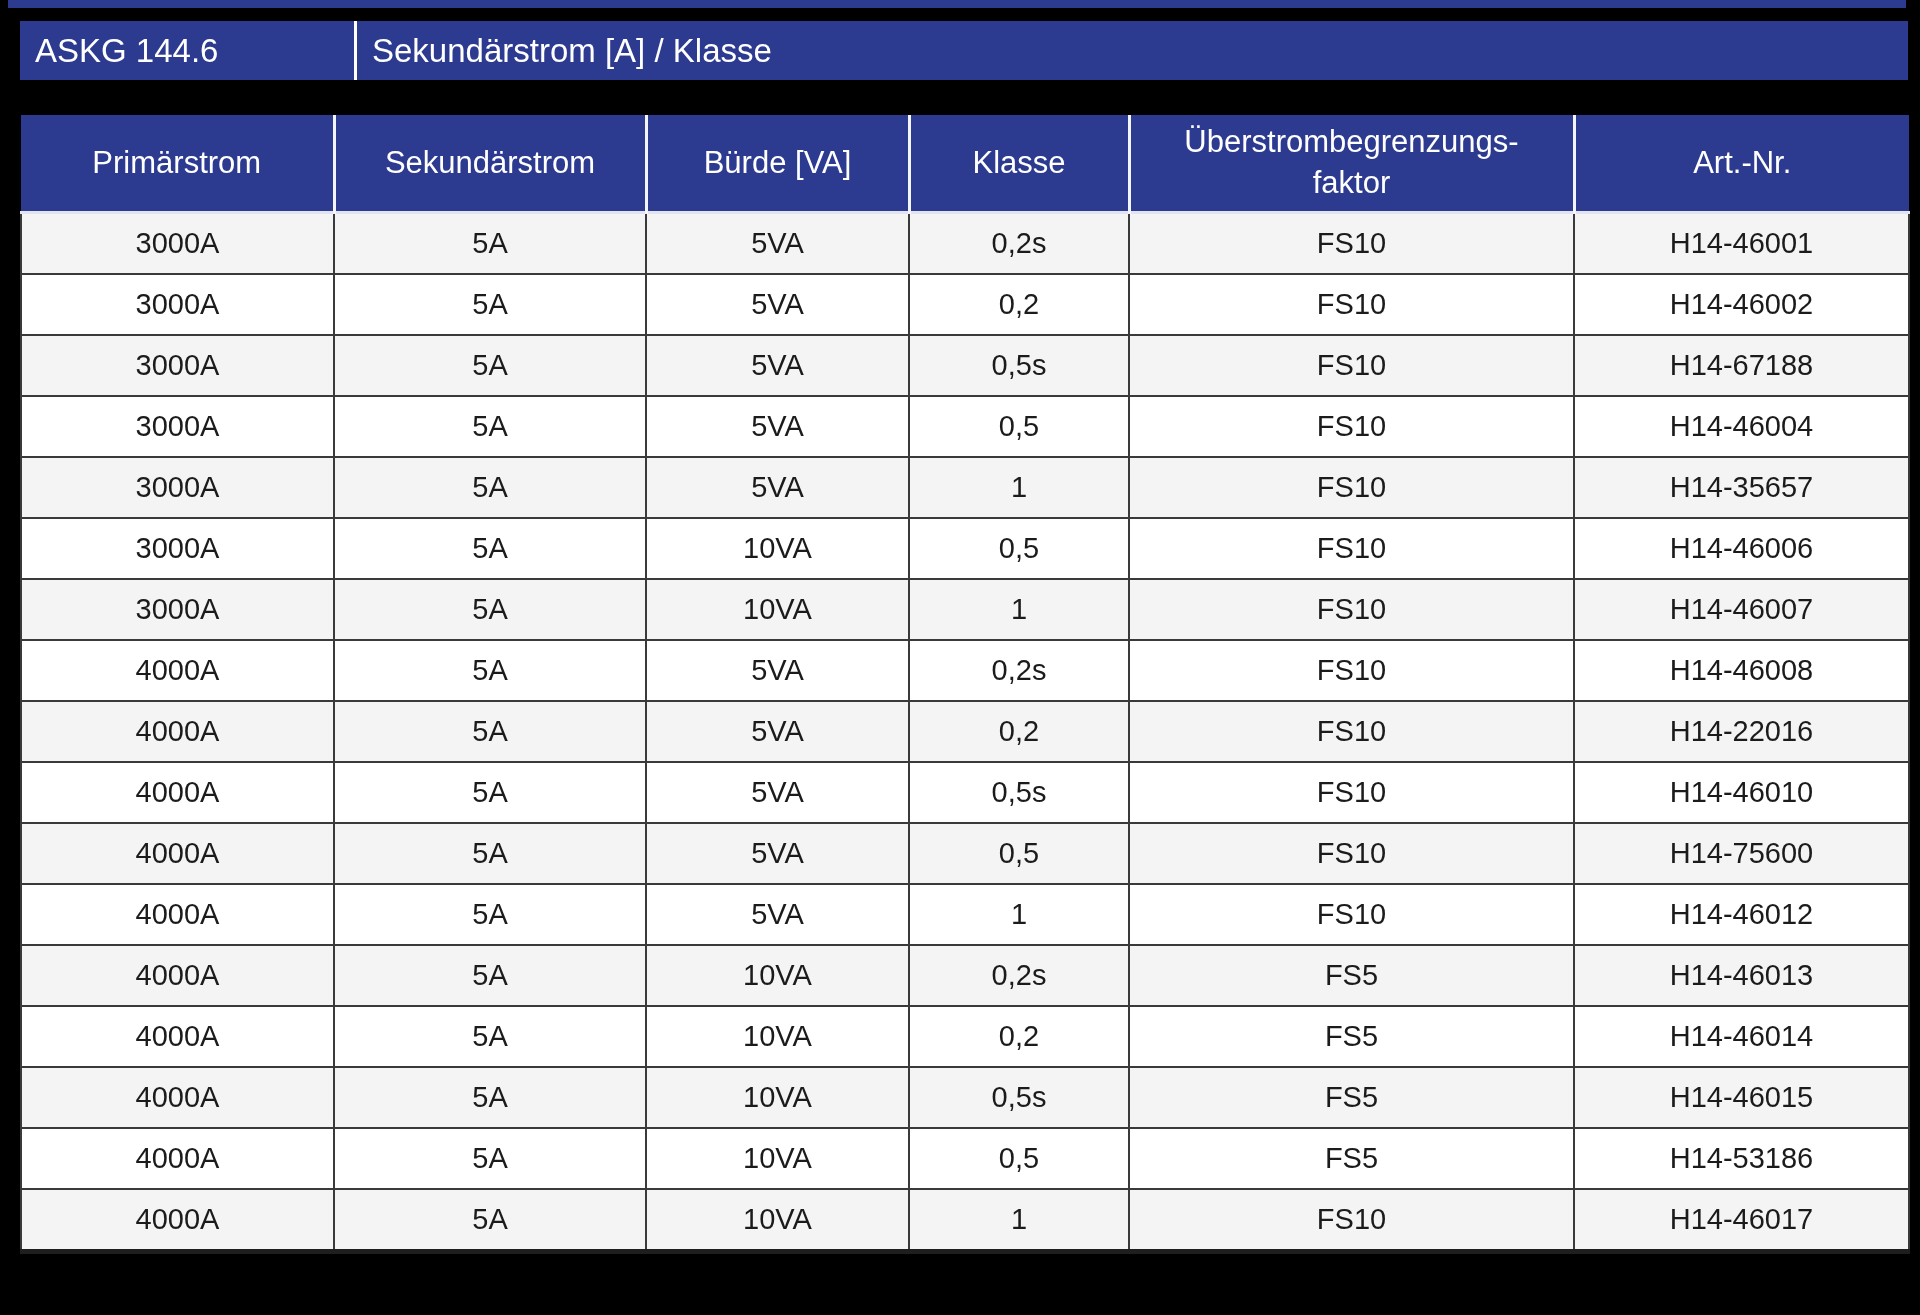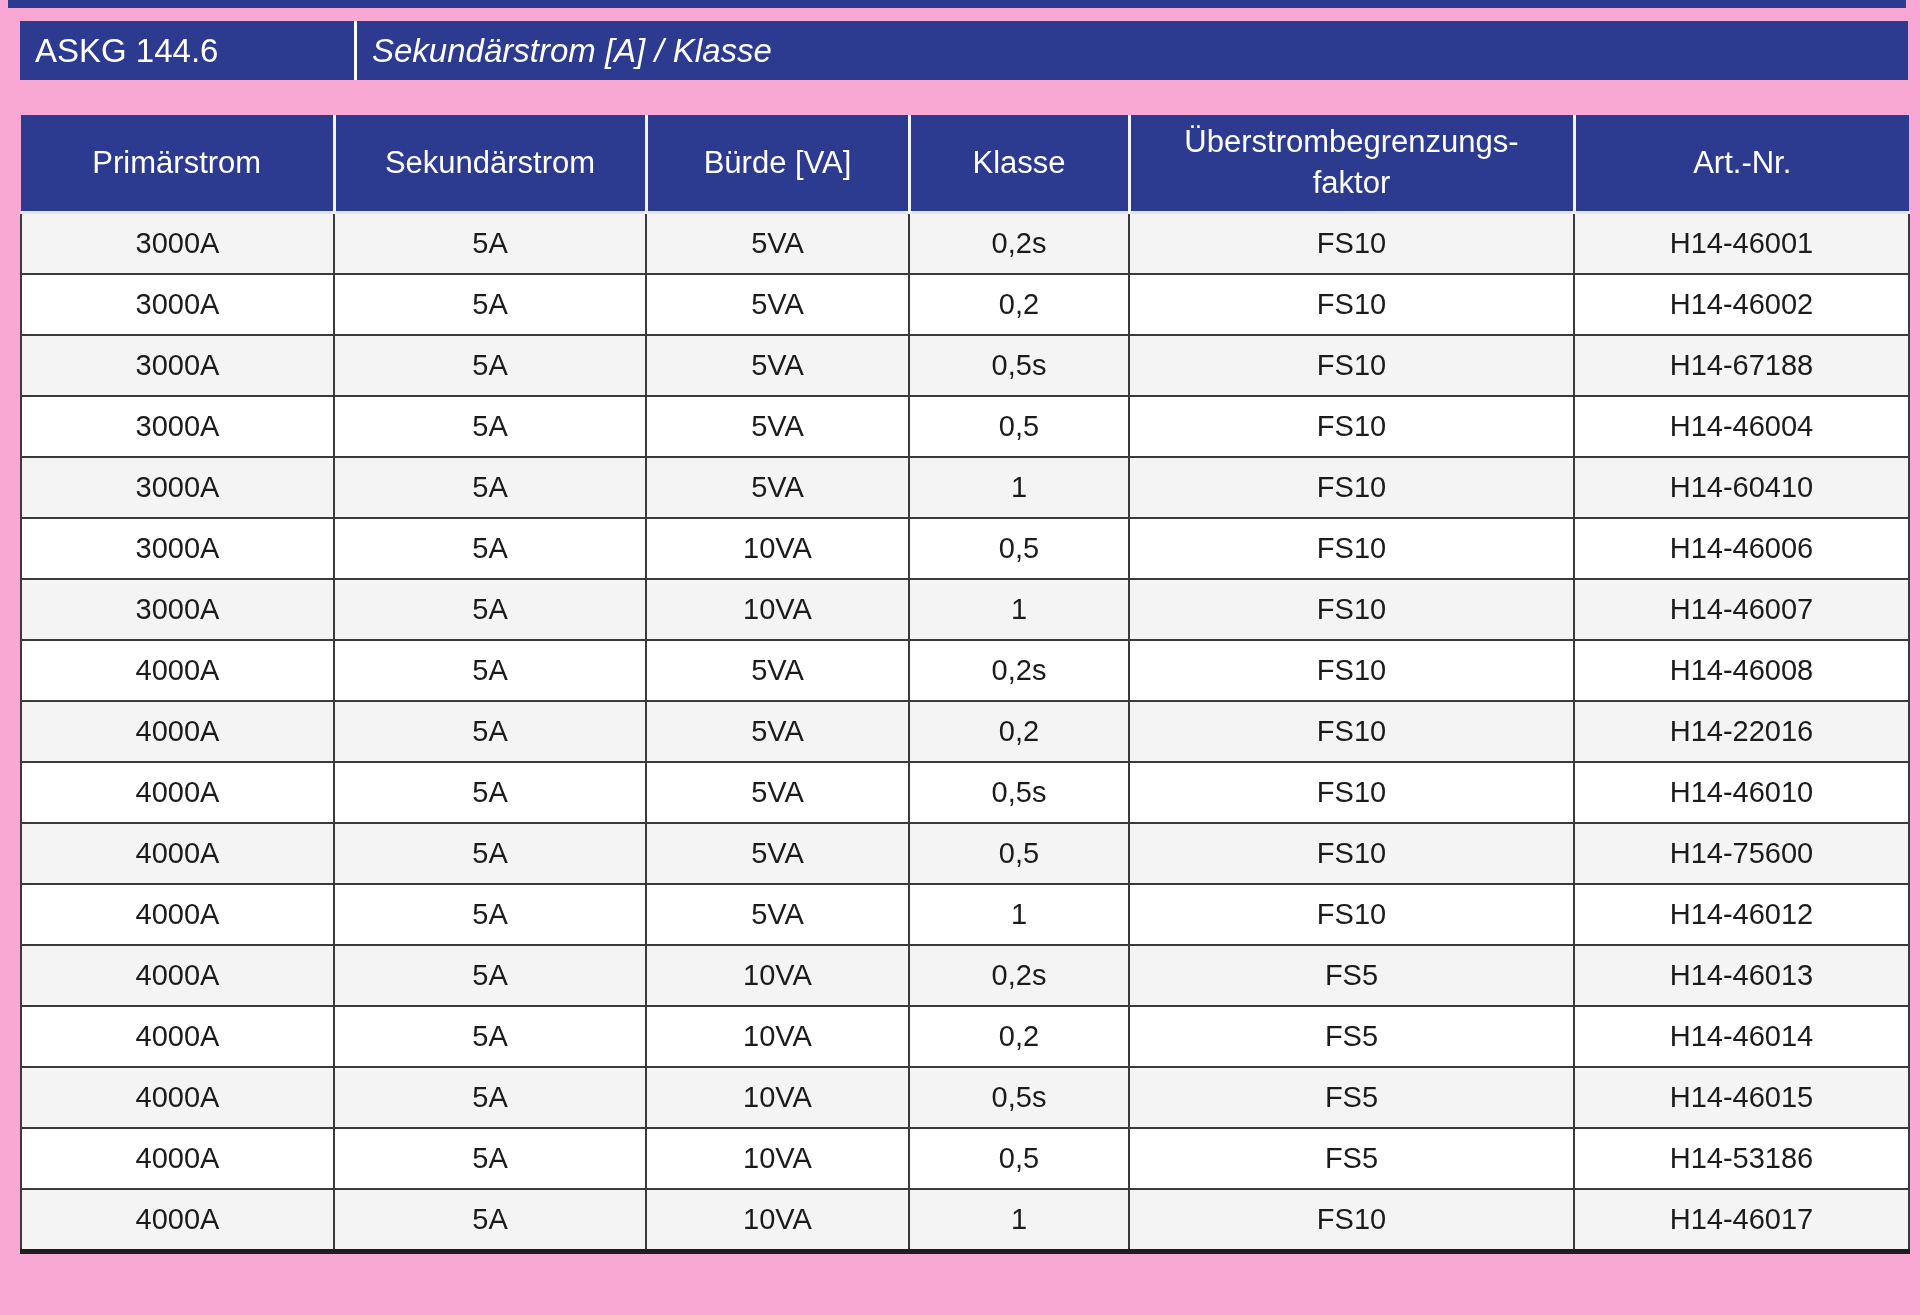--- a/index.html
+++ b/index.html
@@ -5,21 +5,21 @@
   html, body {
     margin: 0;
     padding: 0;
     background: #ffffff;
     font-family: "Liberation Sans", "DejaVu Sans", sans-serif;
   }
   #page {
     position: relative;
     width: 1920px;
     height: 1315px;
-    background: #f9a8d4;
+    background: #000000;
     overflow: hidden;
   }
   
   .top-strip {
     position: absolute;
     left: 8px;
     top: 0;
     width: 1898px;
     height: 8px;
     background: #2c3a90;
@@ -37,21 +37,21 @@
   .title-cell {
     color: #ffffff;
     font-size: 33px;
     line-height: 59px;
     padding-left: 15px;
     white-space: nowrap;
     overflow: hidden;
   }
   .title-cell.left  { width: 319px; flex: none; }
   .title-divider    { width: 3px; flex: none; background: #ffffff; }
-  .title-cell.right { flex: 1; font-style: italic; }
+  .title-cell.right { flex: 1; }
   
   .table-wrap {
     position: absolute;
     left: 20px;
     top: 115px;
     width: 1888px;
   }
   table {
     width: 1888px;
     table-layout: fixed;
@@ -152,21 +152,21 @@
             <td>0,5</td>
             <td>FS10</td>
             <td>H14-46004</td>
           </tr>
           <tr>
             <td>3000A</td>
             <td>5A</td>
             <td>5VA</td>
             <td>1</td>
             <td>FS10</td>
-            <td>H14-60410</td>
+            <td>H14-35657</td>
           </tr>
           <tr>
             <td>3000A</td>
             <td>5A</td>
             <td>10VA</td>
             <td>0,5</td>
             <td>FS10</td>
             <td>H14-46006</td>
           </tr>
           <tr>

